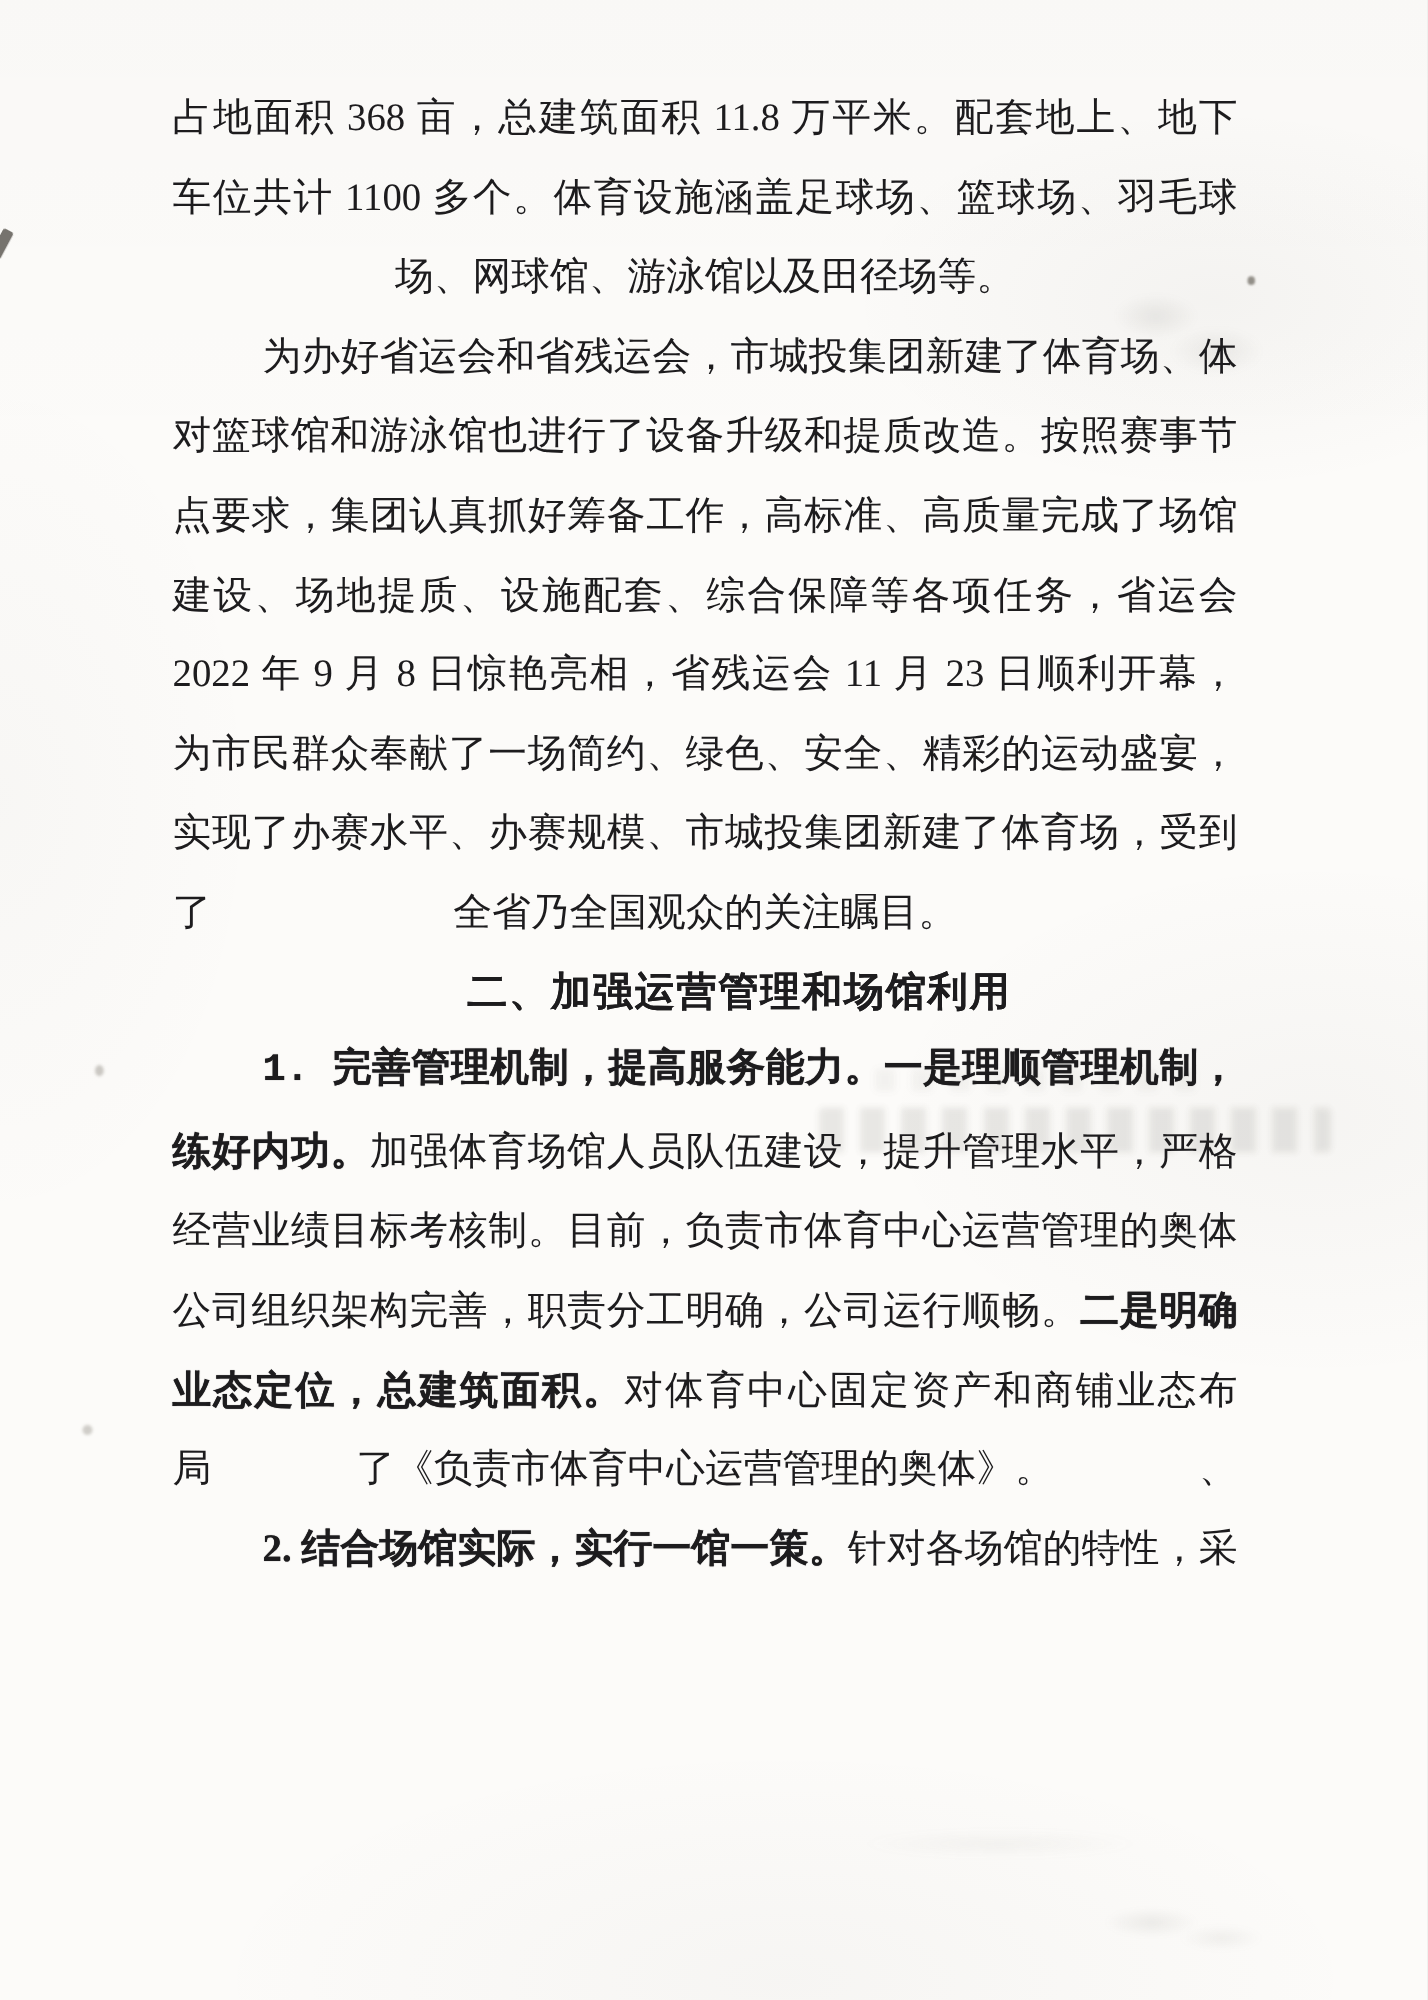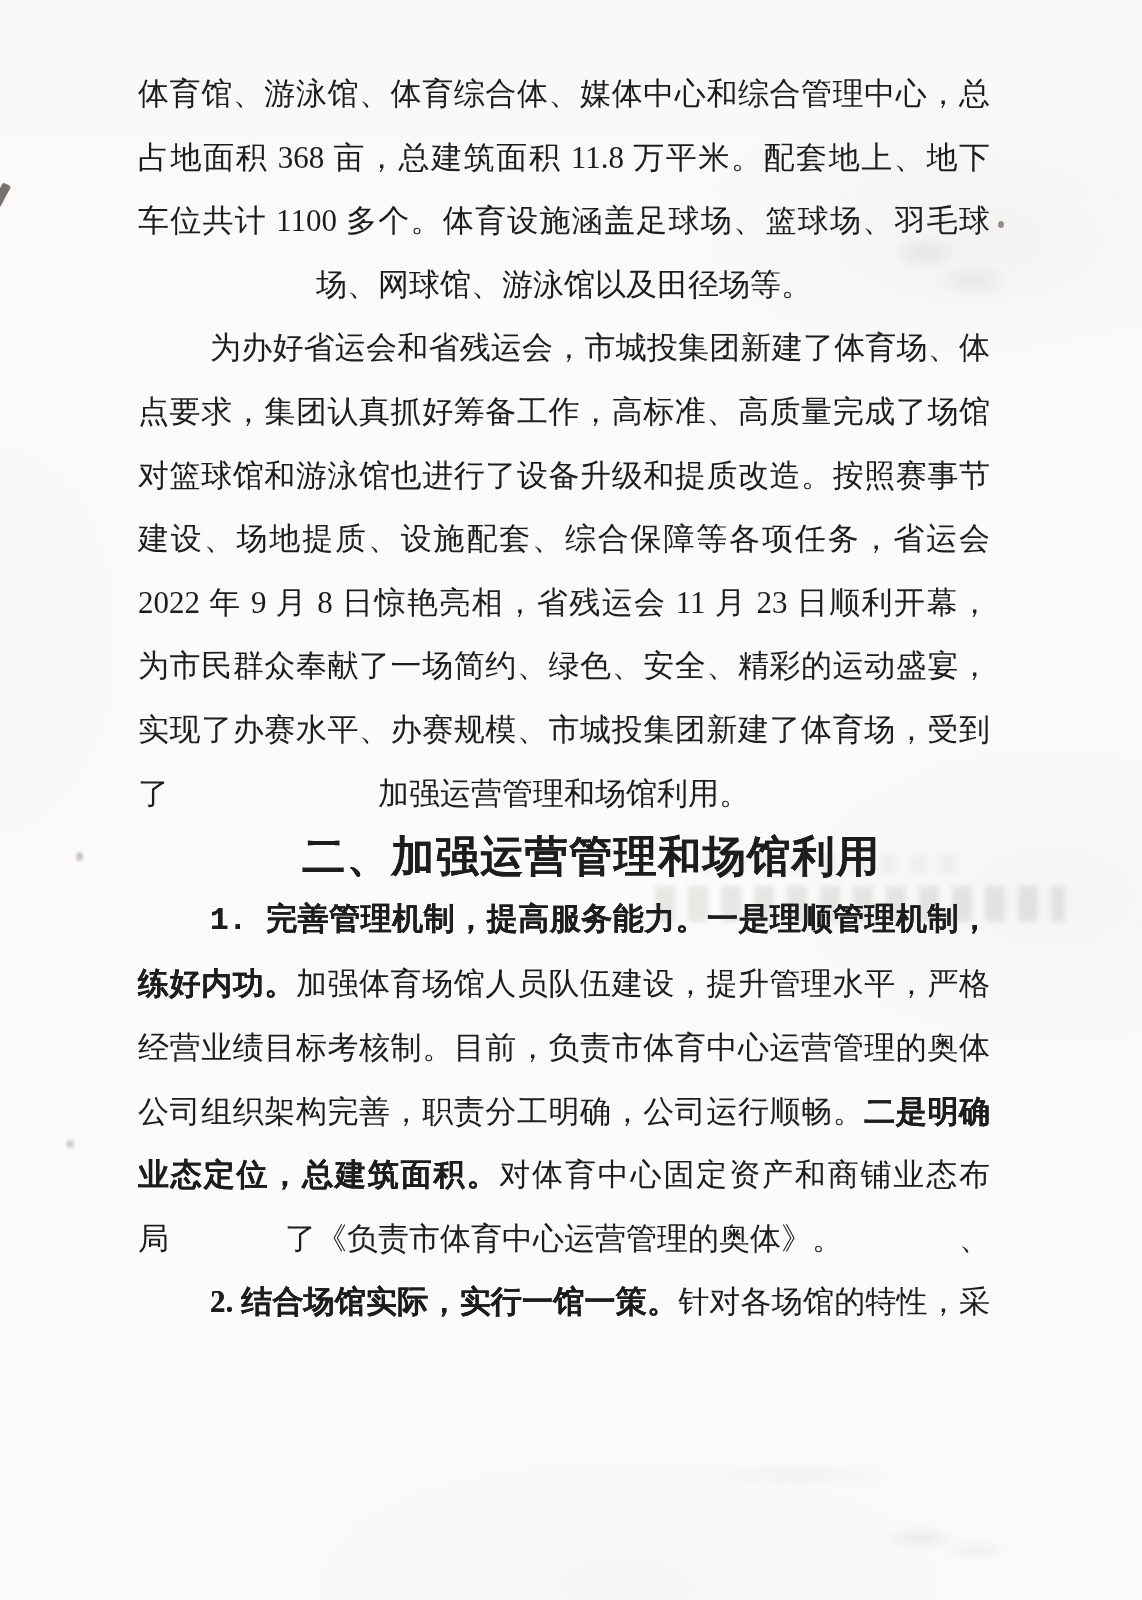--- a/index.html
+++ b/index.html
@@ -40,21 +40,21 @@
   .line.justify {
     white-space: normal;
     text-align: justify;
     text-align-last: justify;
   }
   .seg-normal { font-weight: 400; }
   .seg-bold   { font-weight: 700; text-shadow: 0 0 0.6px #1d1c1e; }
   .seg-heading {
     font-family: "Liberation Sans", "DejaVu Sans", sans-serif;
     font-weight: 700;
-    font-size: 43px;
+    font-size: 32px;
     letter-spacing: 1.5px;
     text-shadow: 0 0 0.5px #1d1c1e;
   }
   
   .artifact { position: absolute; pointer-events: none; }
   .bleed-row-a {
     left: 655px; top: 886px; width: 410px; height: 36px;
     background: repeating-linear-gradient(90deg,
       rgba(110,108,100,0.16) 0px 20px, rgba(110,108,100,0.0) 20px 33px);
     filter: blur(2.6px);
@@ -117,32 +117,31 @@
   <div class="artifact bleed-row-a"></div>
   <div class="artifact bleed-row-b"></div>
   <div class="artifact smudge-b"></div>
   <div class="artifact smudge-c"></div>
   <div class="artifact mark-edge"></div>
   <div class="artifact dot-a"></div>
   <div class="artifact dot-b"></div>
   <div class="artifact dot-c"></div>
 
   <div class="doc" id="doc" style="color: rgb(29, 28, 30);">
-      <div class="line justify"><span class="seg-normal">体育馆、游泳馆、体育综合体、媒体中心和综合管理中心，总</span></div>
       <div class="line justify"><span class="seg-normal">占地面积 368 亩，总建筑面积 11.8 万平米。配套地上、地下</span></div>
       <div class="line justify"><span class="seg-normal">车位共计 1100 多个。体育设施涵盖足球场、篮球场、羽毛球</span></div>
       <div class="line"><span class="seg-normal">场、网球馆、游泳馆以及田径场等。</span></div>
       <div class="line justify" style="text-indent: 72px;"><span class="seg-normal">为办好省运会和省残运会，市城投集团新建了体育场、体</span></div>
+      <div class="line justify"><span class="seg-normal">对篮球馆和游泳馆也进行了设备升级和提质改造。按照赛事节</span></div>
       <div class="line justify"><span class="seg-normal">点要求，集团认真抓好筹备工作，高标准、高质量完成了场馆</span></div>
-      <div class="line justify"><span class="seg-normal">对篮球馆和游泳馆也进行了设备升级和提质改造。按照赛事节</span></div>
       <div class="line justify"><span class="seg-normal">建设、场地提质、设施配套、综合保障等各项任务，省运会</span></div>
       <div class="line justify"><span class="seg-normal">2022 年 9 月 8 日惊艳亮相，省残运会 11 月 23 日顺利开幕，</span></div>
       <div class="line justify"><span class="seg-normal">为市民群众奉献了一场简约、绿色、安全、精彩的运动盛宴，</span></div>
       <div class="line justify"><span class="seg-normal">实现了办赛水平、办赛规模、市城投集团新建了体育场，受到了</span></div>
-      <div class="line"><span class="seg-normal">加强运营管理和场馆利用。</span></div>
+      <div class="line"><span class="seg-normal">全省乃全国观众的关注瞩目。</span></div>
       <div class="line" style="text-indent: 55px;"><span class="seg-heading">二、加强运营管理和场馆利用</span></div>
       <div class="line justify" style="text-indent: 72px; font-family: Liberation Mono, monospace;"><span class="seg-bold">1. 完善管理机制，提高服务能力。一是理顺管理机制，</span></div>
       <div class="line justify"><span class="seg-bold">练好内功。</span><span class="seg-normal">加强体育场馆人员队伍建设，提升管理水平，严格</span></div>
       <div class="line justify"><span class="seg-normal">经营业绩目标考核制。目前，负责市体育中心运营管理的奥体</span></div>
       <div class="line justify"><span class="seg-normal">公司组织架构完善，职责分工明确，公司运行顺畅。</span><span class="seg-bold">二是明确</span></div>
       <div class="line justify"><span class="seg-bold">业态定位，总建筑面积。</span><span class="seg-normal">对体育中心固定资产和商铺业态布局、</span></div>
       <div class="line"><span class="seg-normal">了《负责市体育中心运营管理的奥体》。</span></div>
       <div class="line justify" style="text-indent: 72px;"><span class="seg-bold">2. 结合场馆实际，实行一馆一策。</span><span class="seg-normal">针对各场馆的特性，采</span></div>
     </div>
 </div>

